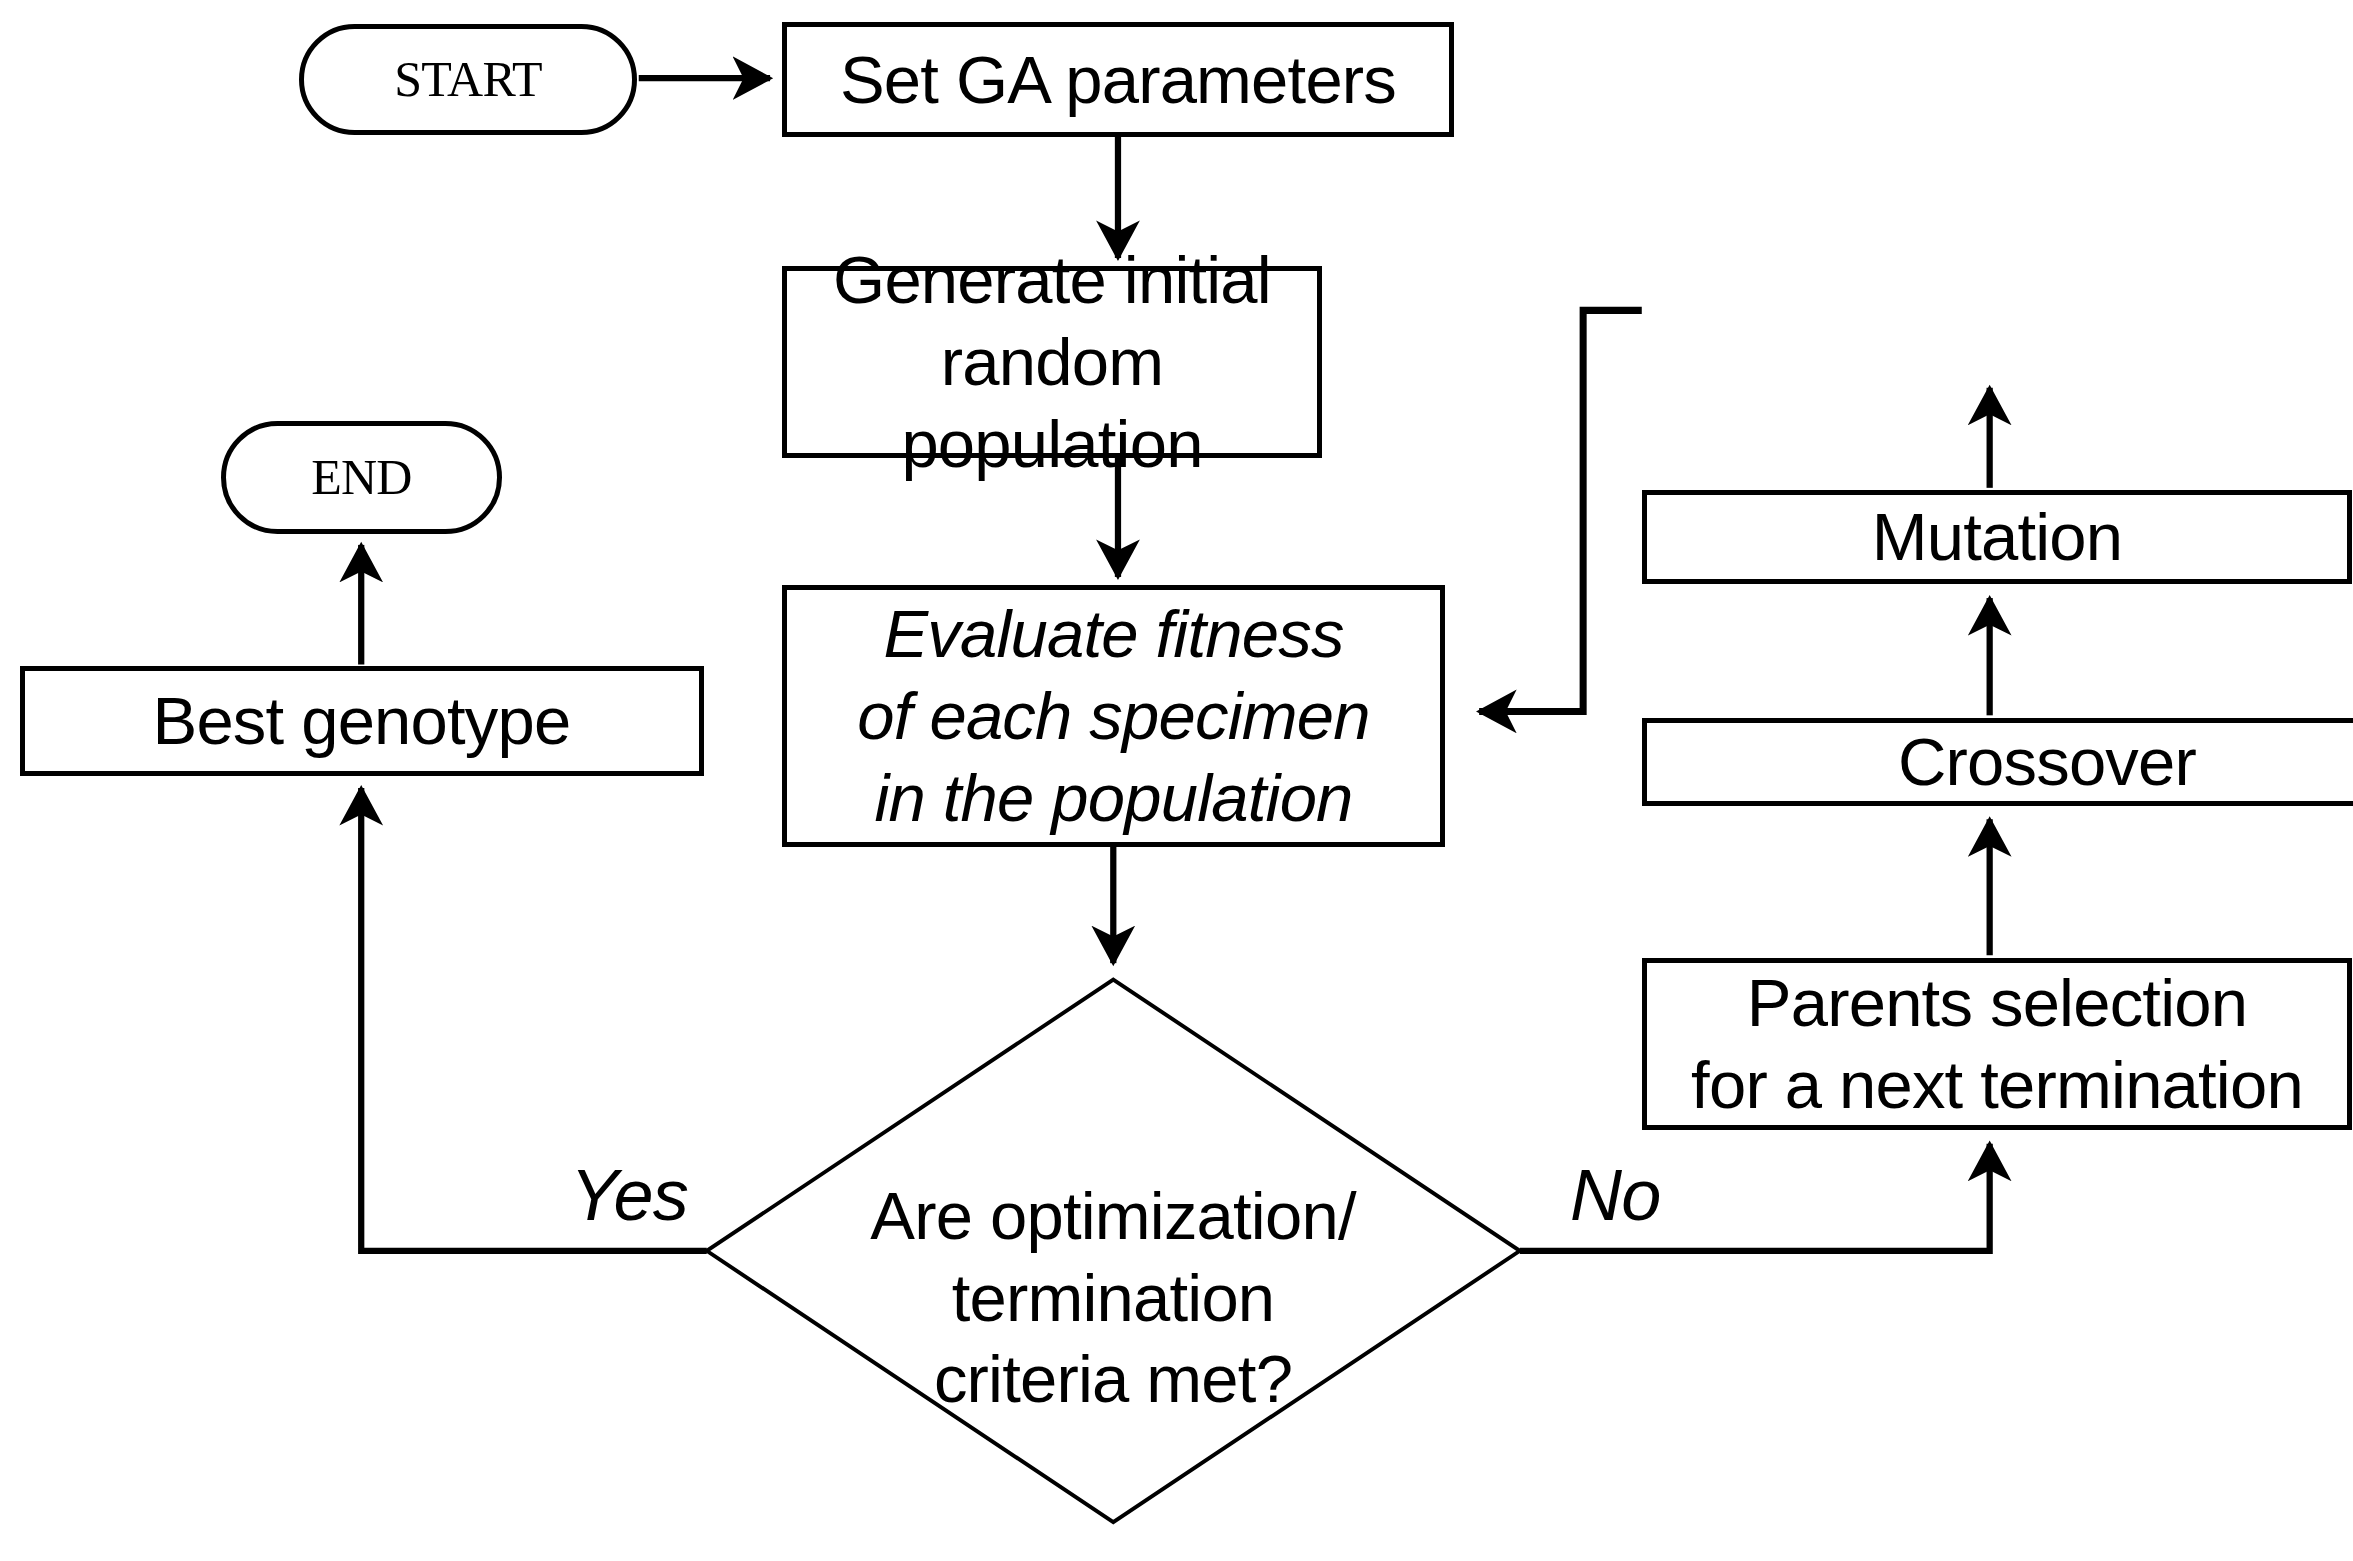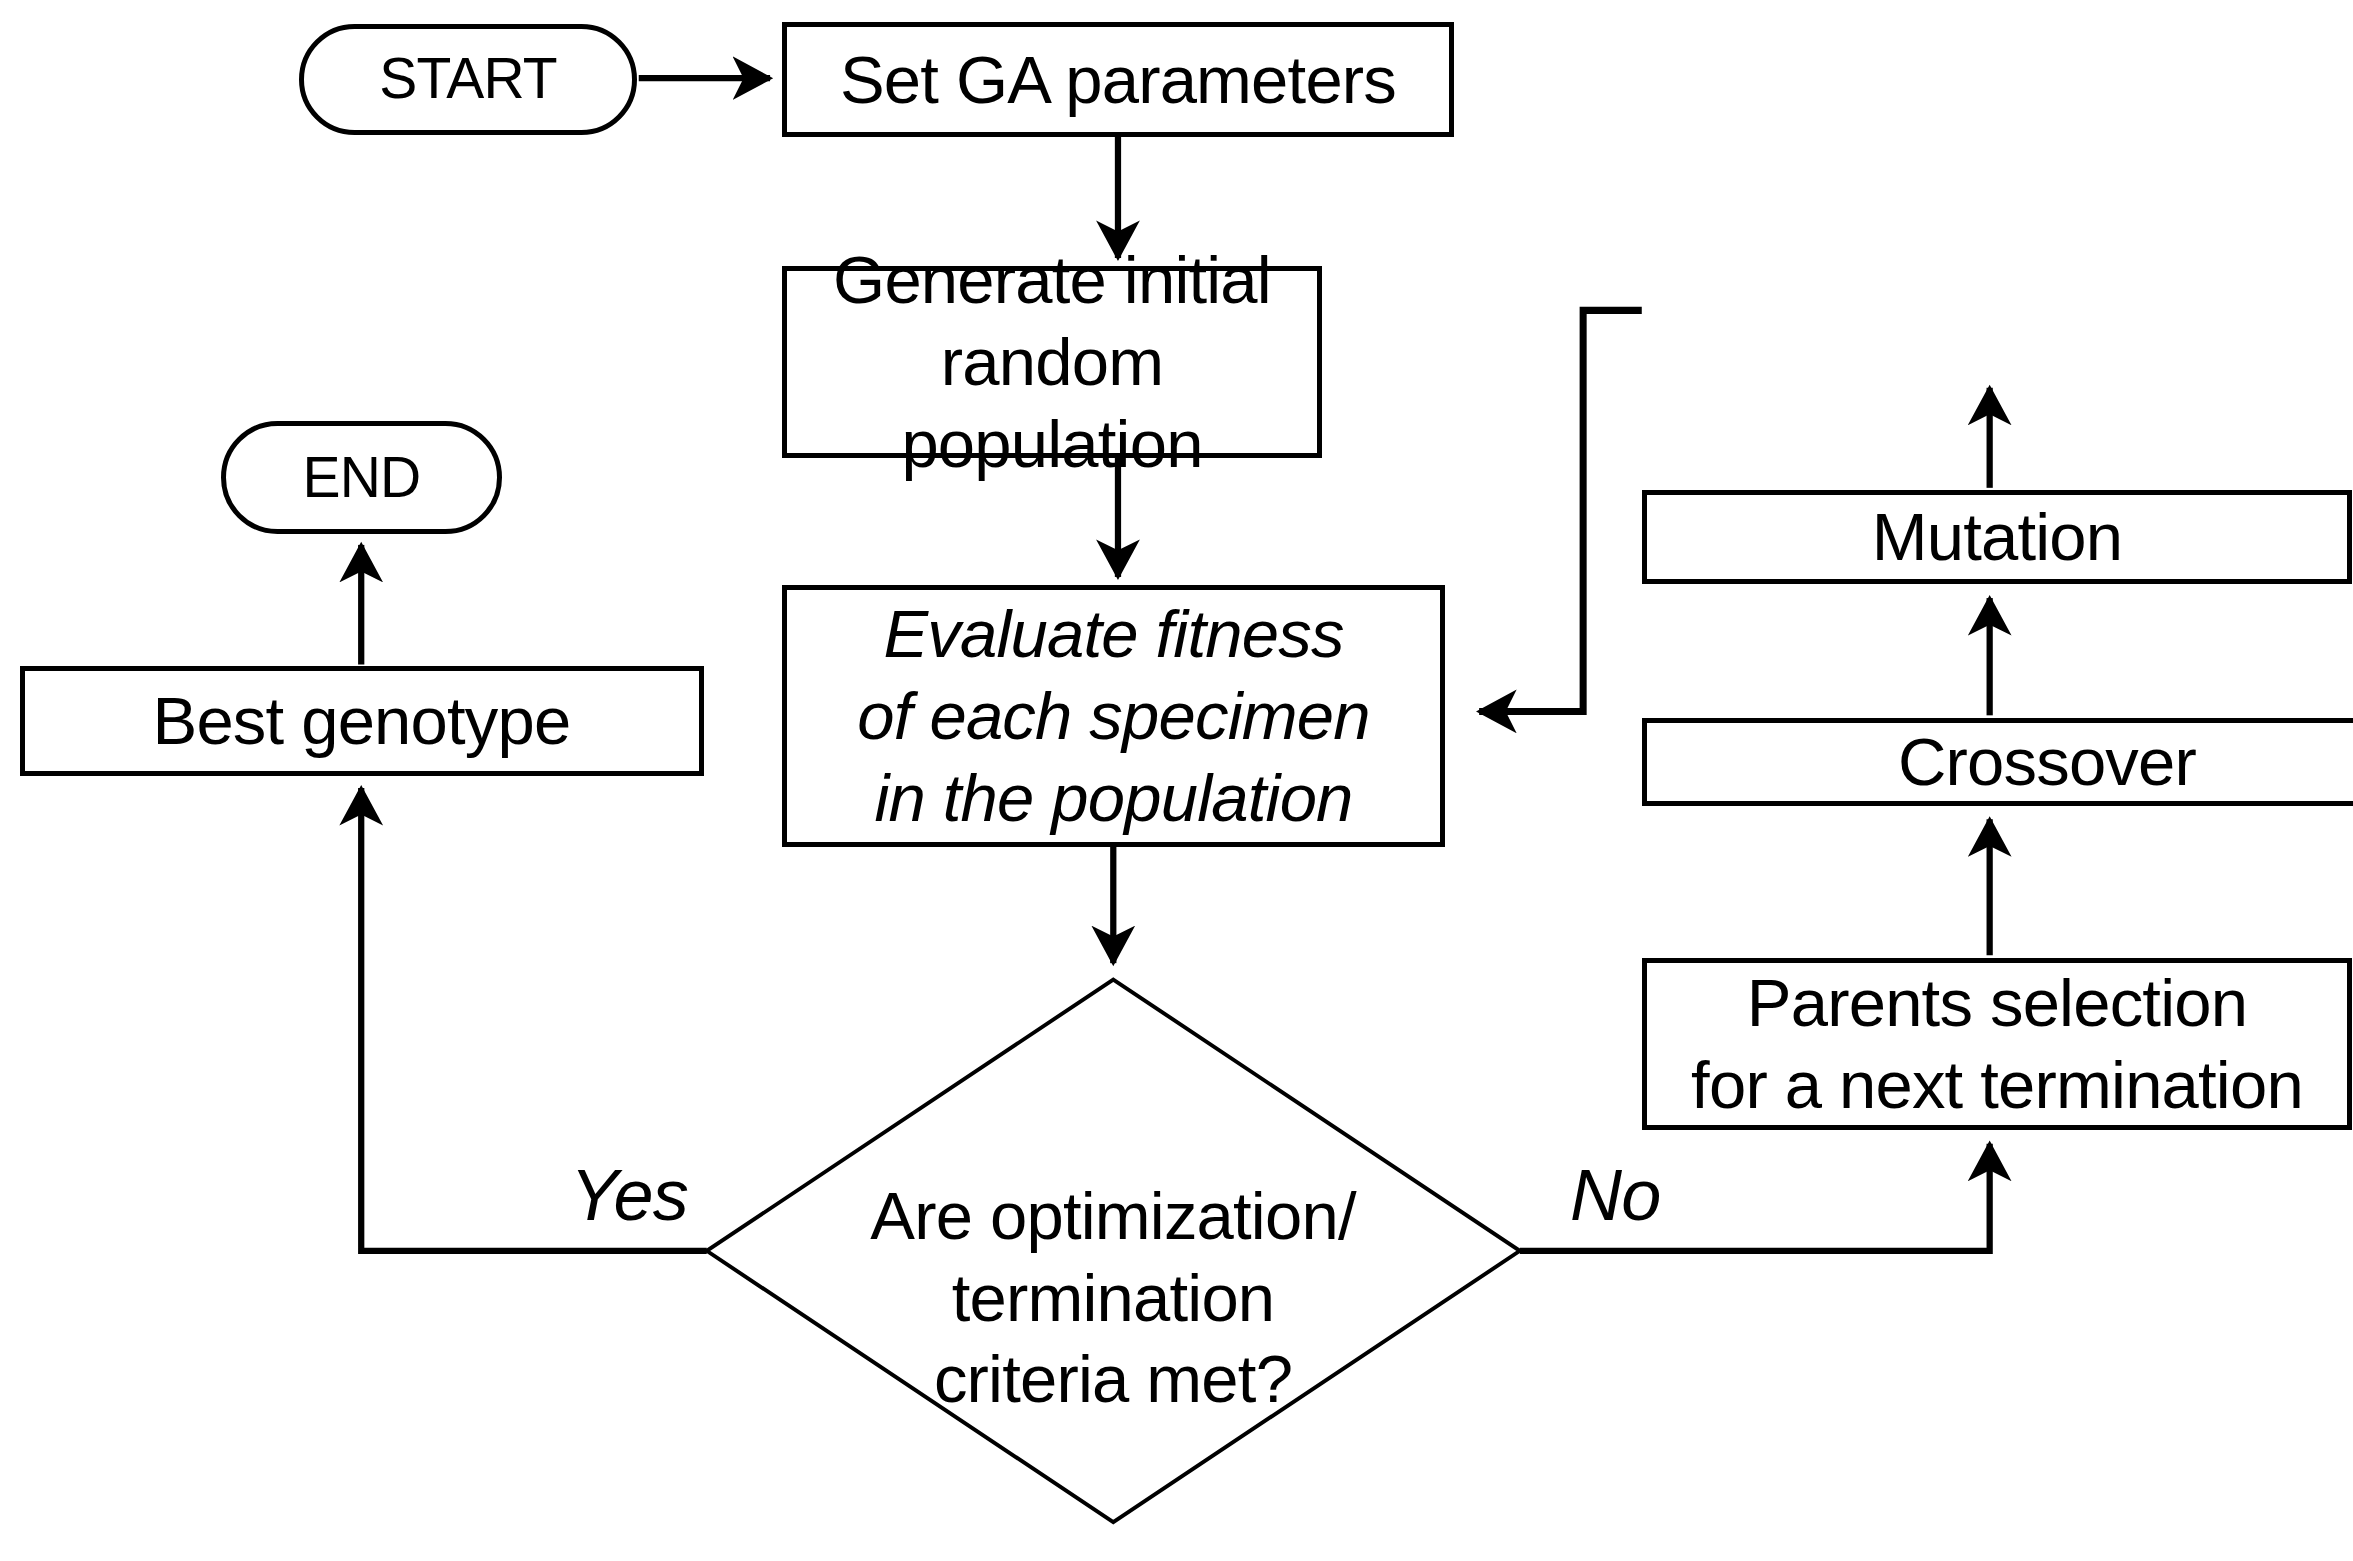--- a/index.html
+++ b/index.html
@@ -26,21 +26,21 @@
     text-align:center;
   }
   .process{border-width:5.5px;}
   .terminator{border-radius:63px;}
   .label{
     white-space:pre-line;
     font-size:67px;
     line-height:1.22;
     letter-spacing:-0.8px;
   }
-  .terminator .label{font-size:57px;}
+  .terminator .label{font-size:50px;font-family:Liberation Serif, serif;}
   .floating{
     position:absolute;
     display:flex;align-items:center;justify-content:center;
     text-align:center;
     background:transparent;
     border:none;
   }
   .edge-label{
     position:absolute;
     font-size:72px;

